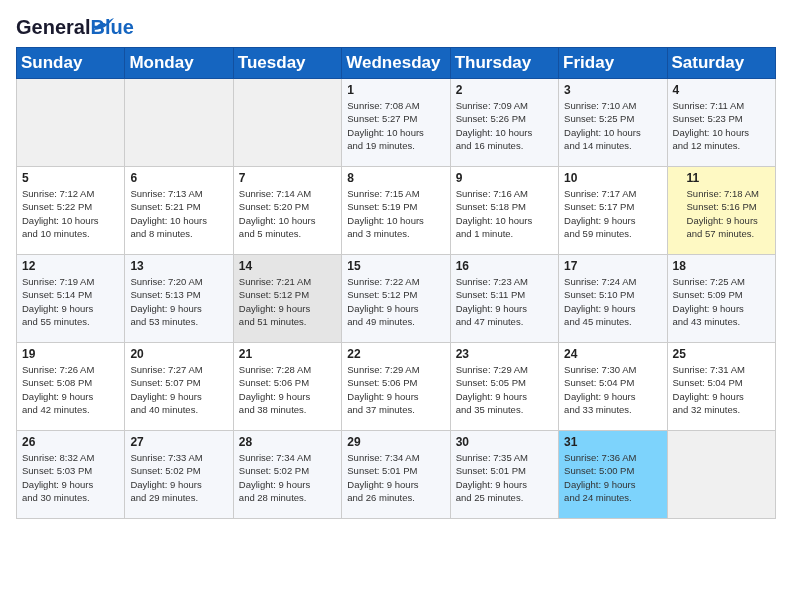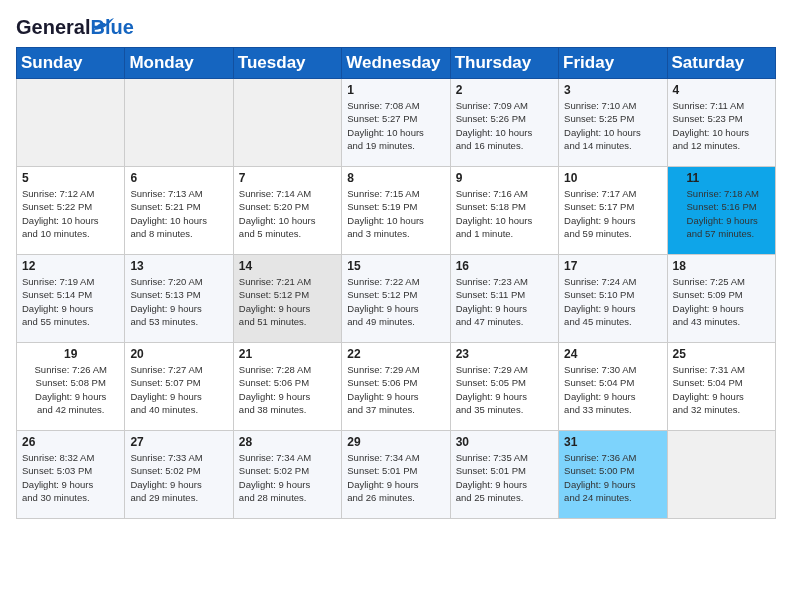--- a/index.html
+++ b/index.html
@@ -178,21 +178,21 @@
 Daylight: 10 hours
 and 1 minute.</div>
         </td>
         <td style="background: rgb(255, 255, 255);">
           <div class="day-number">10</div>
           <div class="day-info" style="white-space: pre-line;">Sunrise: 7:17 AM
 Sunset: 5:17 PM
 Daylight: 9 hours
 and 59 minutes.</div>
         </td>
-        <td style="background: #0ea5e9; padding-left: 19px;">
+        <td style="background: #fef9c3; padding-left: 19px;">
           <div class="day-number">11</div>
           <div class="day-info" style="white-space: pre-line;">Sunrise: 7:18 AM
 Sunset: 5:16 PM
 Daylight: 9 hours
 and 57 minutes.</div>
         </td>
       </tr>
       <tr>
         <td style="background: rgb(245, 247, 251);">
           <div class="day-number">12</div>
@@ -238,21 +238,21 @@
         </td>
         <td style="background: rgb(245, 247, 251);">
           <div class="day-number">18</div>
           <div class="day-info" style="white-space: pre-line;">Sunrise: 7:25 AM
 Sunset: 5:09 PM
 Daylight: 9 hours
 and 43 minutes.</div>
         </td>
       </tr>
       <tr>
-        <td style="background: rgb(255, 255, 255); text-align: center;">
+        <td style="background: rgb(255, 255, 255);">
           <div class="day-number">19</div>
           <div class="day-info" style="white-space: pre-line;">Sunrise: 7:26 AM
 Sunset: 5:08 PM
 Daylight: 9 hours
 and 42 minutes.</div>
         </td>
         <td style="background: rgb(255, 255, 255);">
           <div class="day-number">20</div>
           <div class="day-info" style="white-space: pre-line;">Sunrise: 7:27 AM
 Sunset: 5:07 PM

